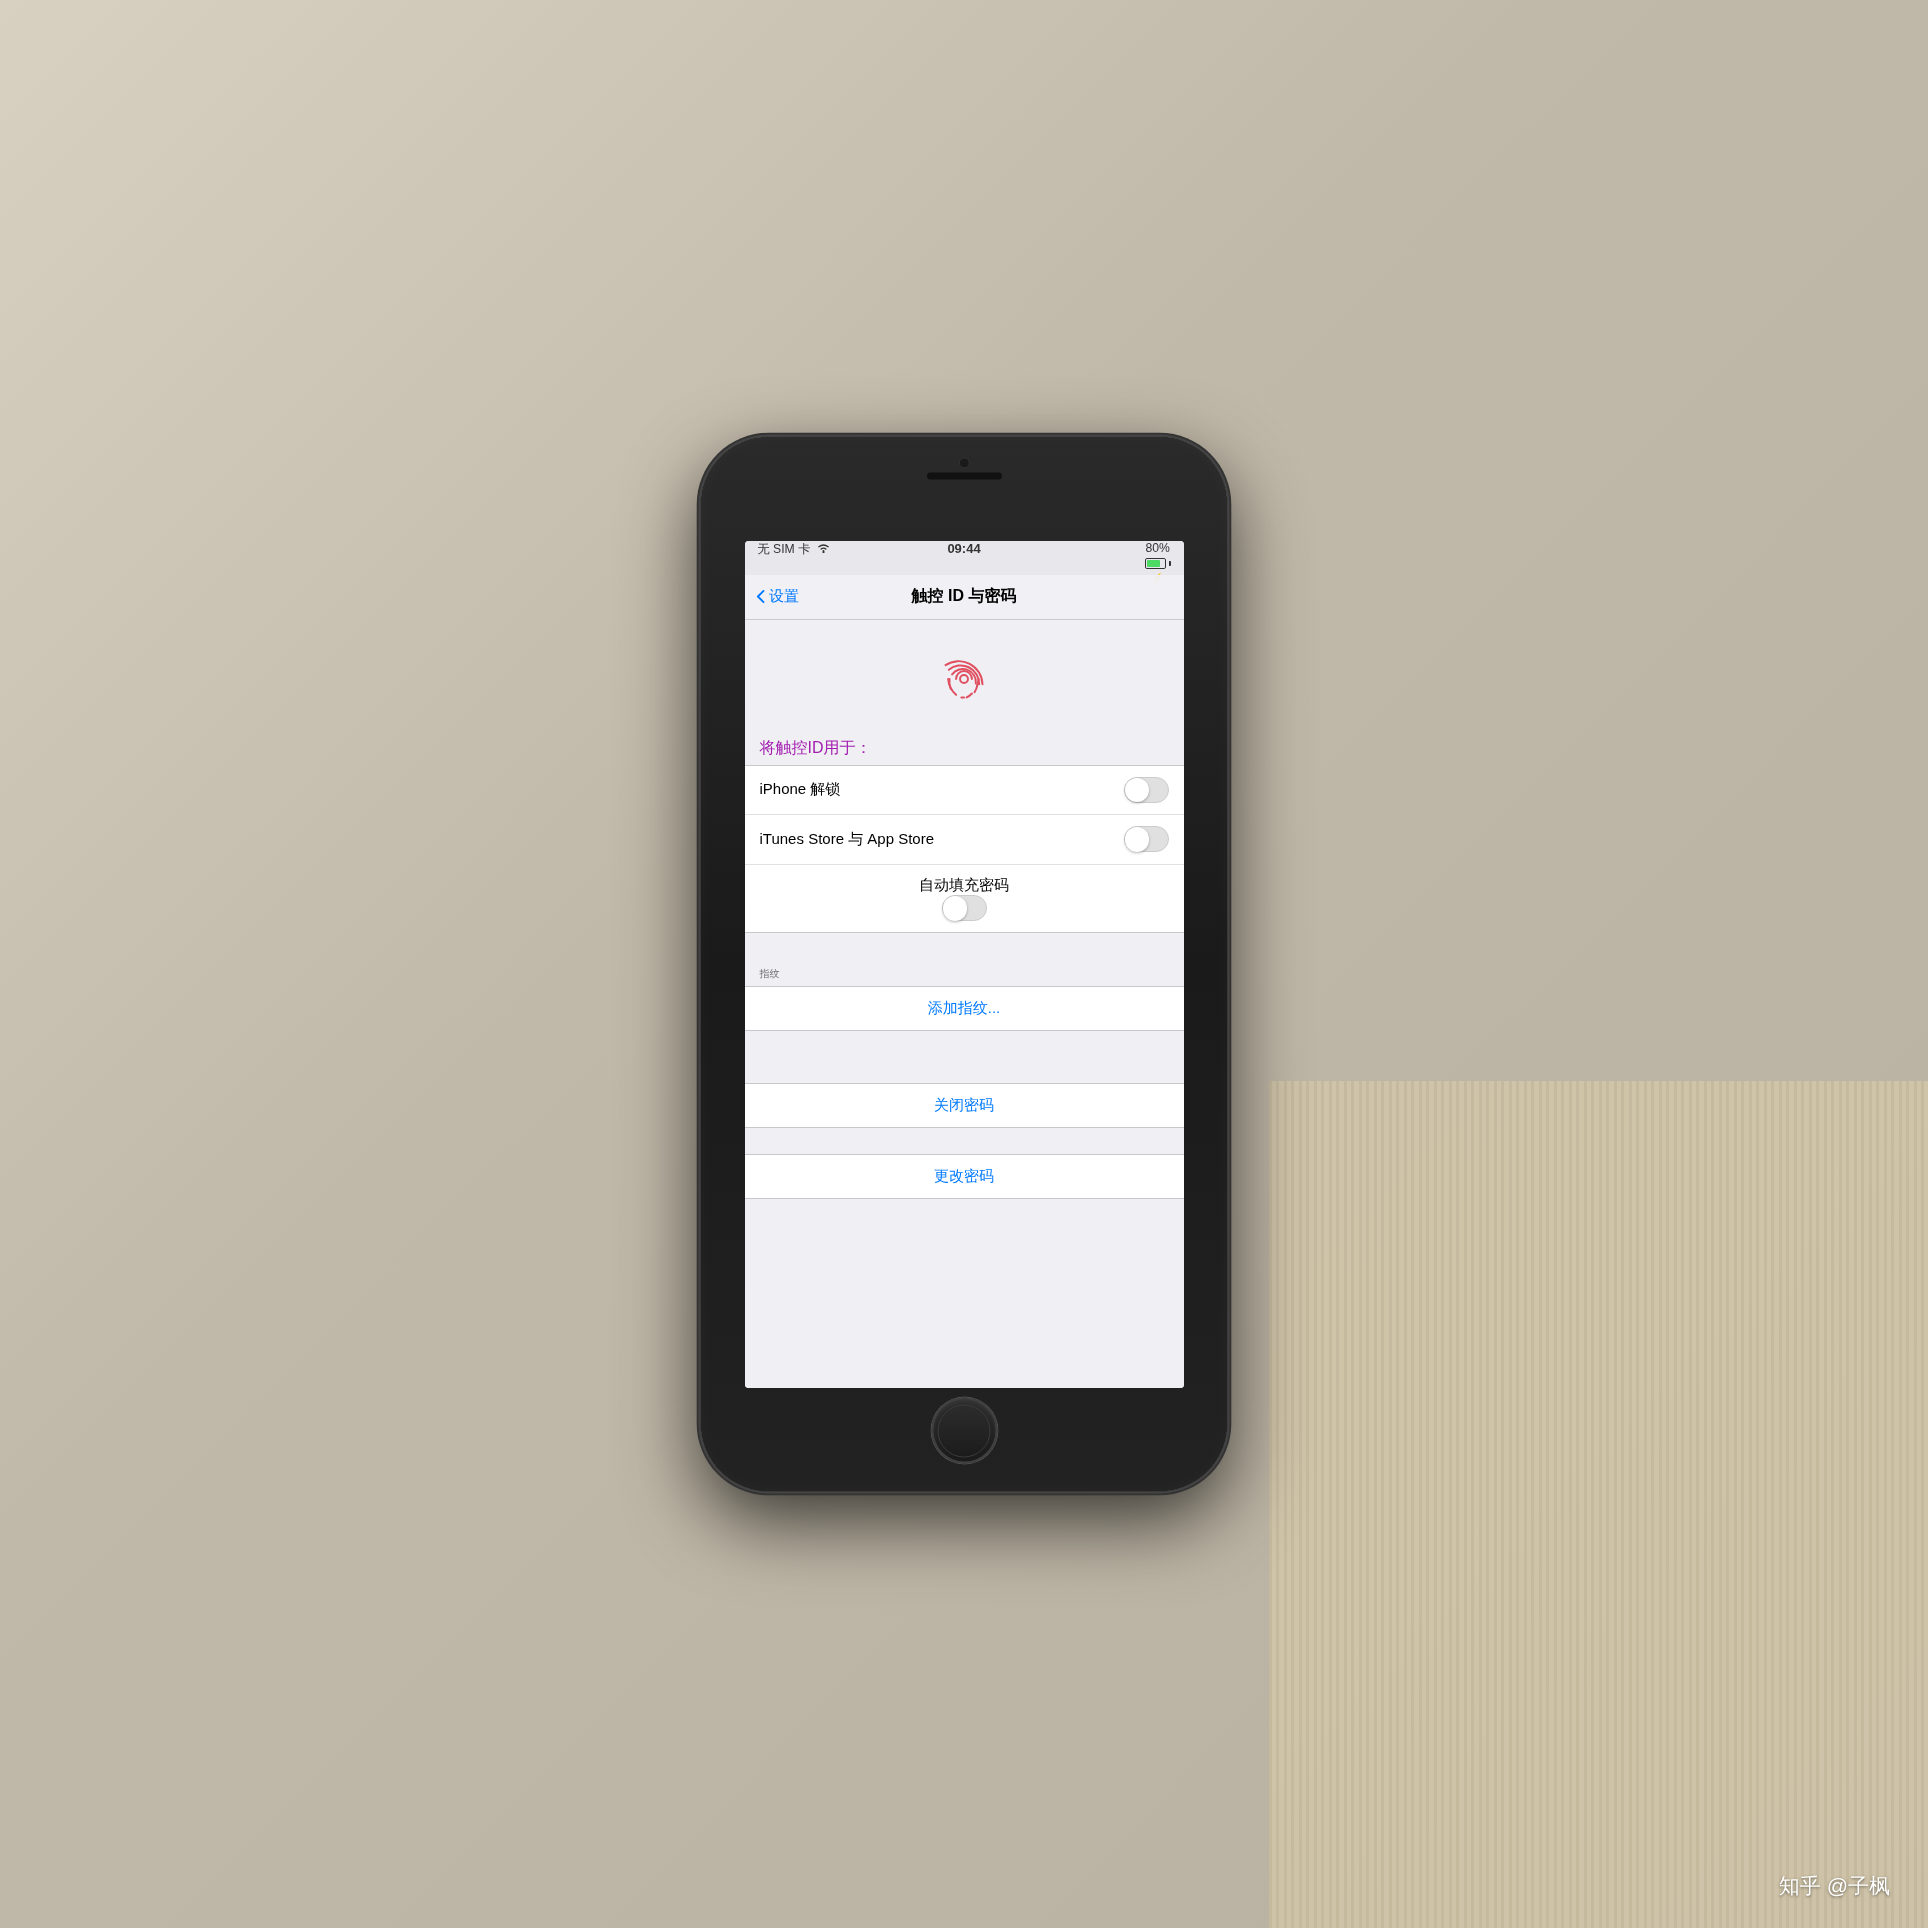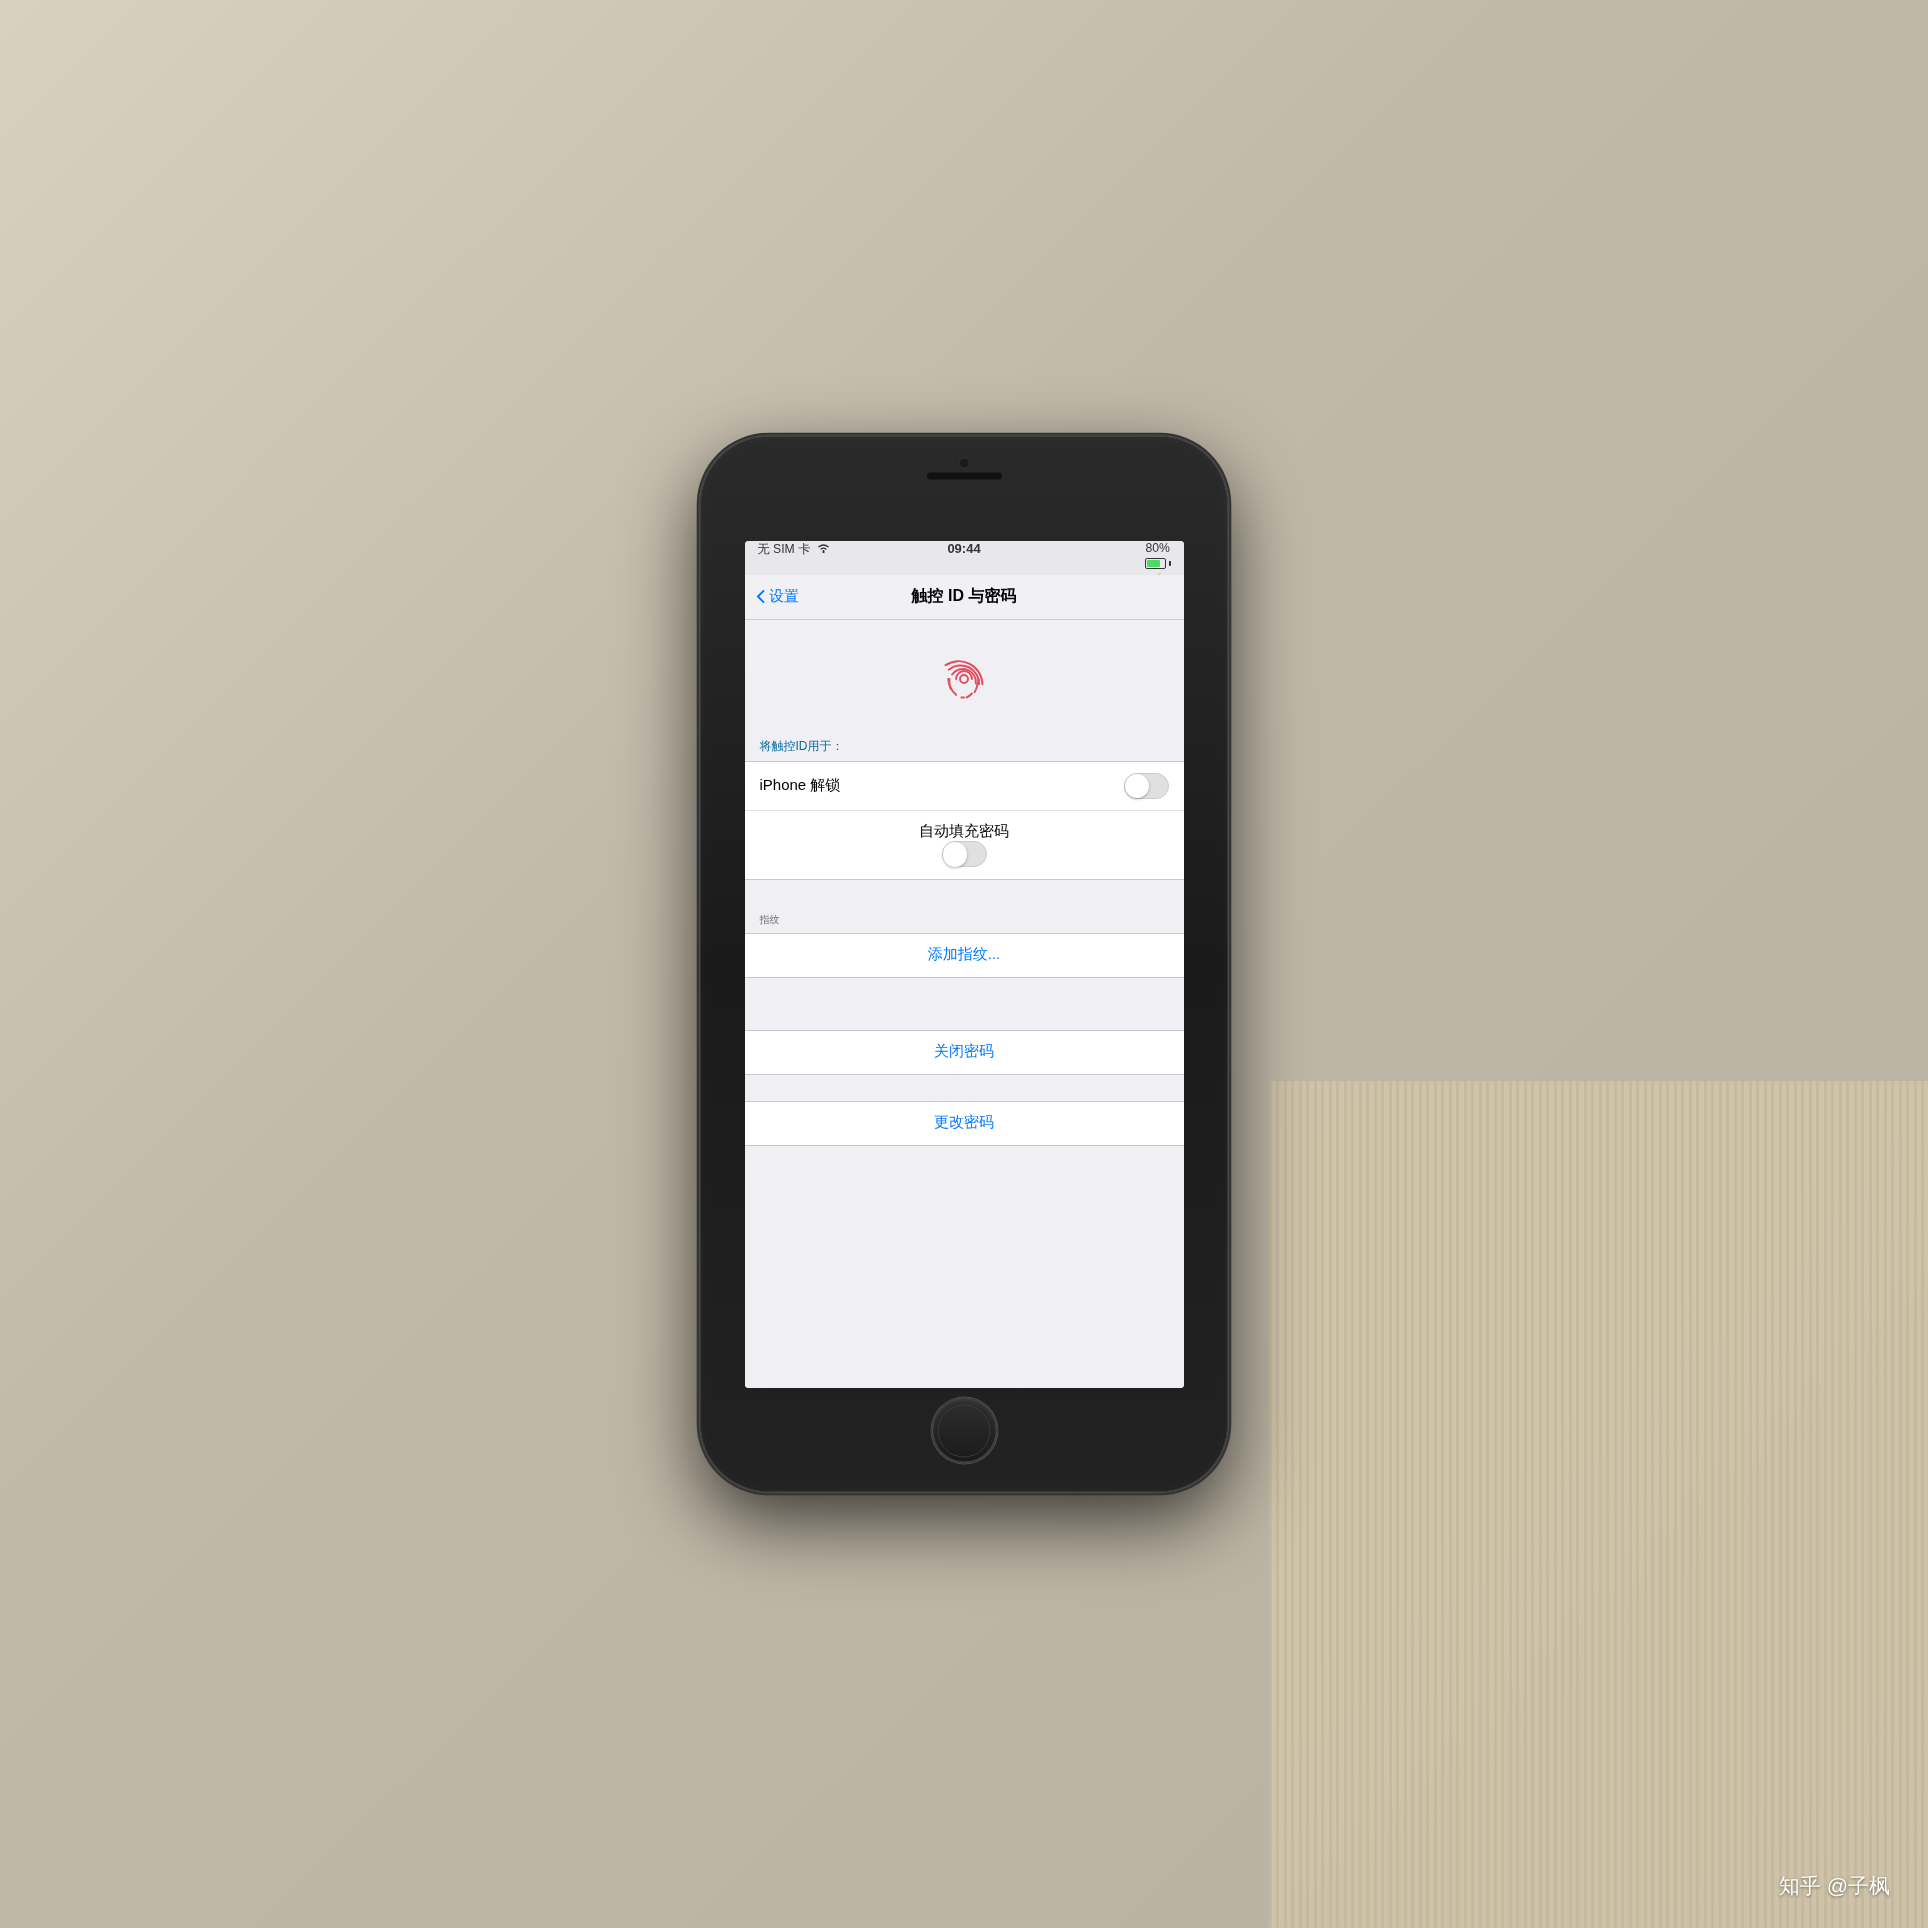--- a/index.html
+++ b/index.html
@@ -177,22 +177,22 @@
     
     .fingerprint-section {
       display: flex;
       justify-content: center;
       padding: 26px 0 19px;
     }
 
     
     .section-header {
       padding: 7.5px 15px 5.6px;
-      font-size: 12px;
-      color: #0369a1;
+      font-size: 16px;
+      color: #a21caf;
     }
 
     
     .settings-group {
       background: #fff;
       border-top: 0.9px solid #c8c7cc;
       border-bottom: 0.9px solid #c8c7cc;
       margin-bottom: 0;
     }
 
@@ -399,20 +399,26 @@
 
         <div class="settings-group">
 
           <div class="settings-row">
             <span class="settings-label">iPhone 解锁</span>
             <div class="toggle">
               <div class="toggle-knob"></div>
             </div>
           </div>
 
+          <div class="settings-row">
+            <span class="settings-label">iTunes Store 与 App Store</span>
+            <div class="toggle">
+              <div class="toggle-knob"></div>
+            </div>
+          </div>
 
           <div class="settings-row">
             <span class="settings-label">自动填充密码</span>
             <div class="toggle">
               <div class="toggle-knob"></div>
             </div>
           </div>
         </div>
 
         <div class="group-spacer"></div>

